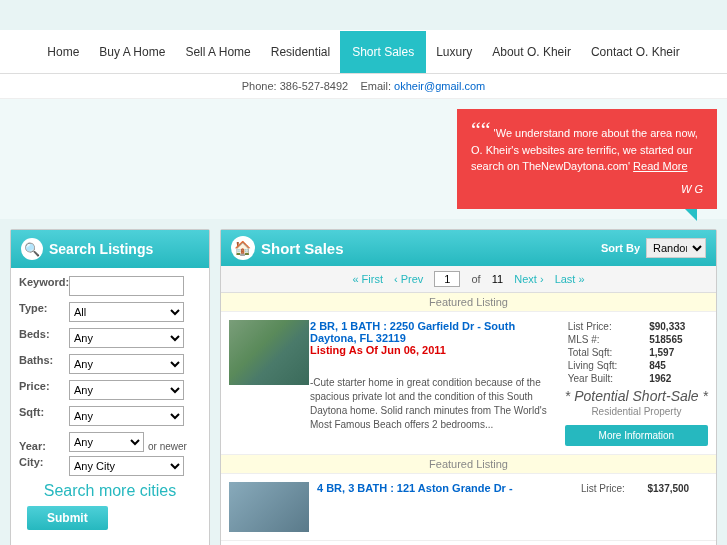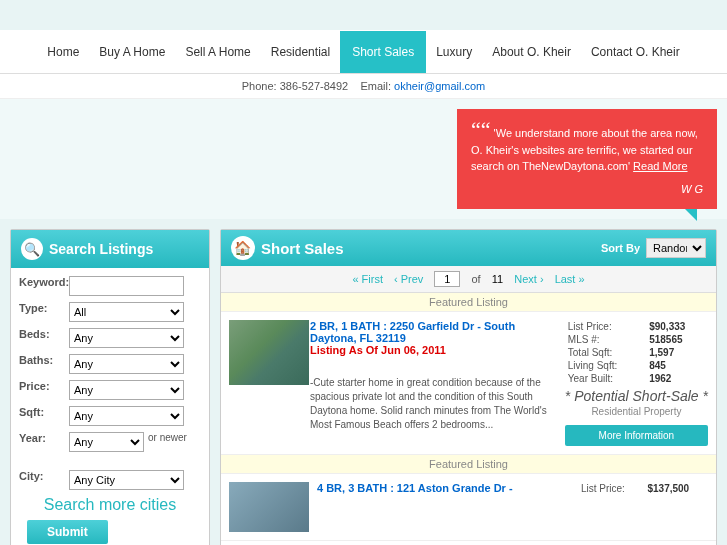--- a/index.html
+++ b/index.html
@@ -28,21 +28,21 @@
     
     .search-panel { background: #fff; border: 1px solid #ccc; width: 200px; min-width: 200px; padding: 0; border-radius: 2px; }
     .search-panel-header { background: linear-gradient(to bottom, #4dd0d8, #26b8bf); color: #fff; font-size: 14px; font-weight: bold; padding: 8px 10px; display: flex; align-items: center; gap: 6px; }
     .search-icon-circle { background: #fff; border-radius: 50%; width: 22px; height: 22px; display: flex; align-items: center; justify-content: center; }
     .search-icon-circle span { font-size: 13px; }
     .search-form { padding: 8px 8px; }
     .form-row { display: flex; align-items: flex-start; margin-bottom: 6px; }
     .form-row label { width: 50px; color: #555; font-size: 11px; font-weight: bold; }
     .form-row input[type=text] { width: 115px; border: 1px solid #aaa; padding: 2px 4px; font-size: 11px; height: 20px; }
     .form-row select { width: 115px; border: 1px solid #aaa; font-size: 11px; height: 20px; background: #fff; }
-    .form-row-year { display: flex; align-items: flex-start; margin-bottom: 18px; }
+    .form-row-year { display: flex; align-items: flex-end; margin-bottom: 4px; }
     .form-row-year label { width: 50px; color: #555; font-size: 11px; font-weight: bold; }
     .form-row-year select { width: 75px; border: 1px solid #aaa; font-size: 11px; height: 20px; background: #fff; }
     .form-row-year .or-newer { font-size: 10px; color: #555; margin-left: 4px; }
     .search-more-cities { text-align: center; margin-bottom: 6px; }
     .search-more-cities a { color: #26b8bf; font-size: 16px; text-decoration: none; text-align: right; }
     .submit-btn { background: linear-gradient(to bottom, #4dd0d8, #26b8bf); color: #fff; border: none; padding: 5px 20px; font-size: 12px; font-weight: bold; cursor: pointer; margin-left: 8px; margin-bottom: 8px; border-radius: 2px; }
 
     
     .listings-panel { flex: 1; background: #fff; border: 1px solid #ccc; border-radius: 2px; }
     .listings-header { background: linear-gradient(to bottom, #4dd0d8, #26b8bf); display: flex; align-items: center; justify-content: space-between; padding: 6px 10px; }

